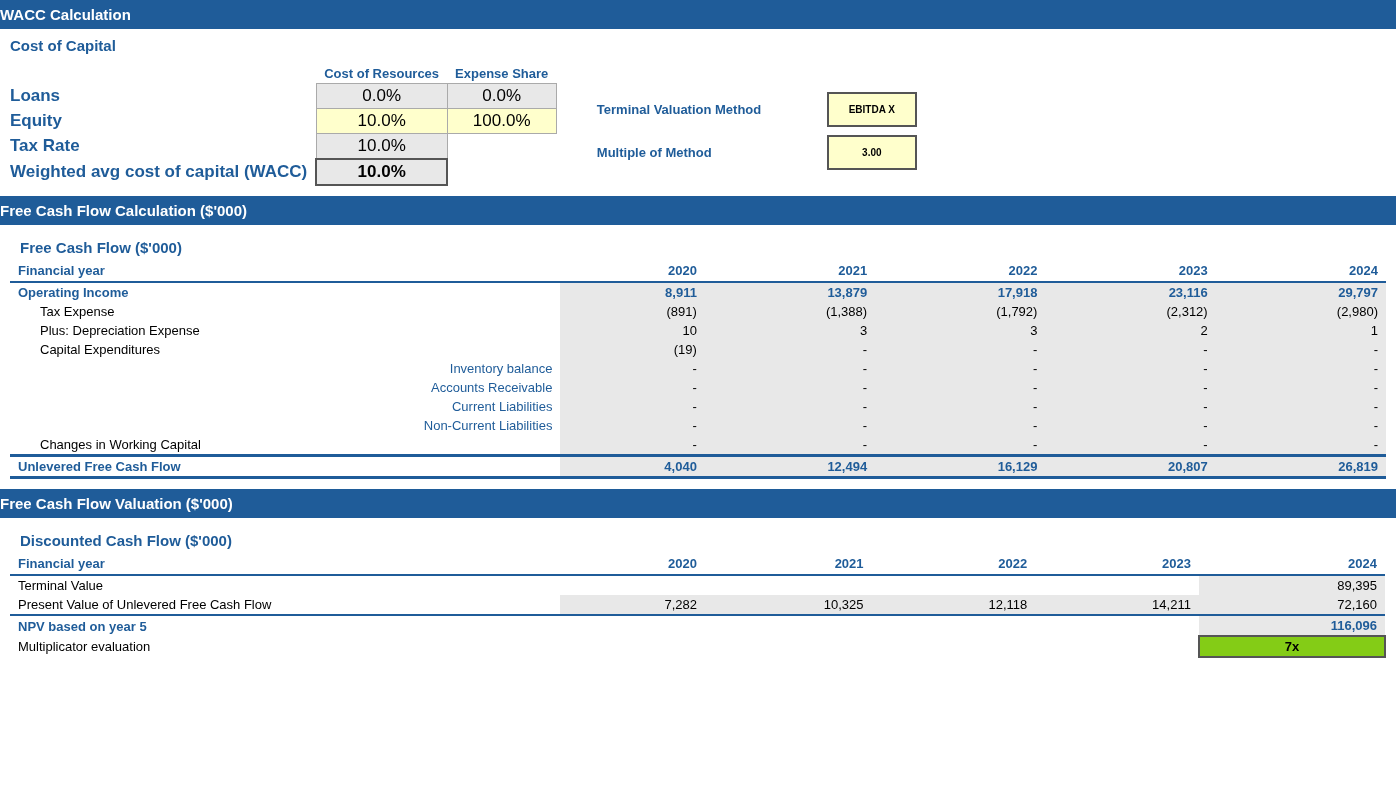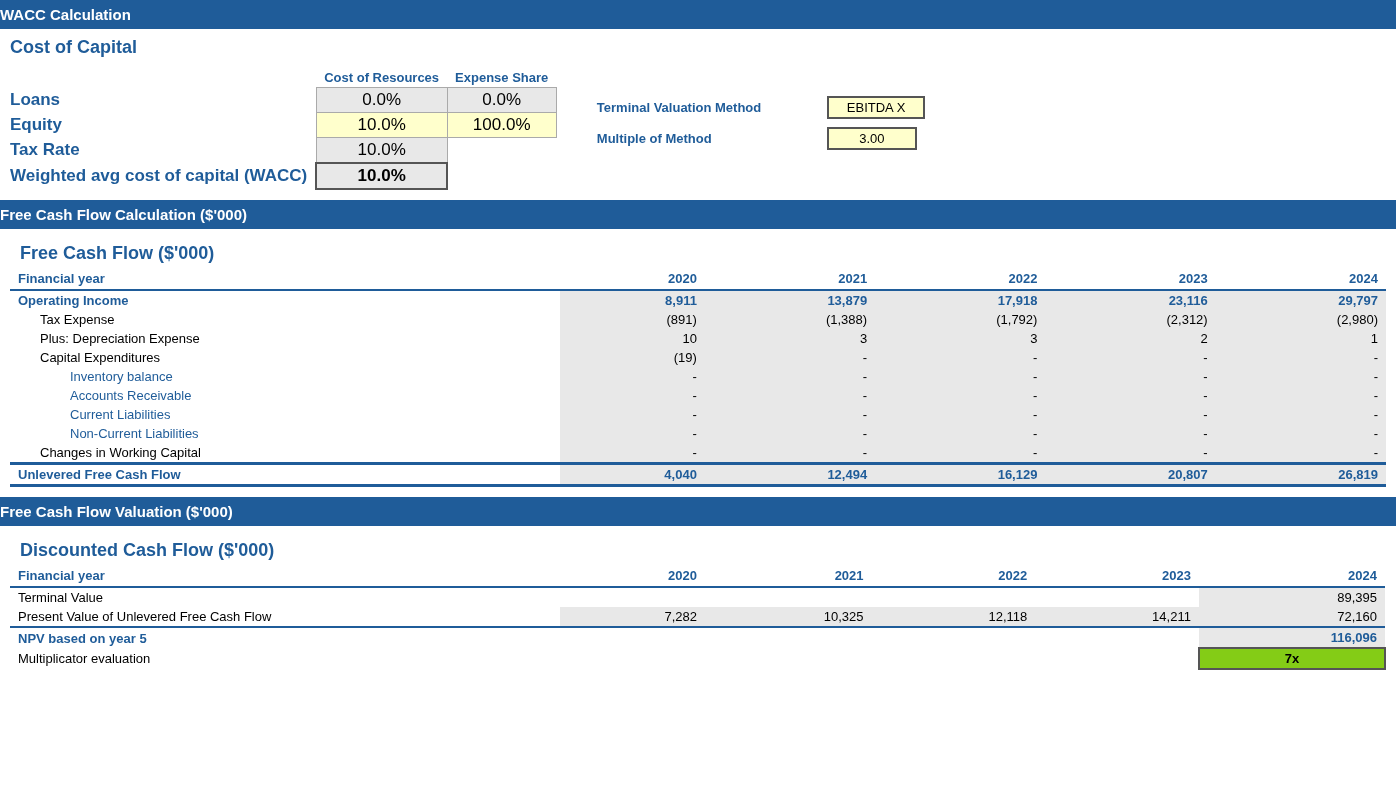--- a/index.html
+++ b/index.html
@@ -12,21 +12,21 @@
     .section-header {
       background: #1f5c99;
       color: #fff;
       text-align: left;
       font-weight: bold;
       font-size: 15px;
       padding: 6px 0;
     }
     .subsection-title {
       color: #1f5c99;
-      font-size: 18px;
+      font-size: 15px;
       font-weight: bold;
       padding: 8px 10px 4px 10px;
     }
     .wacc-section {
       padding: 6px 10px 10px 10px;
     }
     .wacc-grid {
       display: flex;
       align-items: flex-start;
       gap: 40px;
@@ -82,23 +82,23 @@
     }
     .terminal-label {
       color: #1f5c99;
       font-weight: bold;
       font-size: 13px;
       min-width: 220px;
     }
     .terminal-value {
       border: 2px solid #555;
       background: #ffffcc;
-      padding: 2px 18px;
-      font-weight: normal;
-      font-size: 13px;
+      padding: 10px 18px;
+      font-weight: bold;
+      font-size: 10px;
       min-width: 90px;
       text-align: center;
     }
 
     
     .fcf-section {
       padding: 6px 10px 10px 10px;
     }
     table.fcf-tbl {
       border-collapse: collapse;
@@ -125,21 +125,21 @@
       text-align: left;
       color: #1f5c99;
       font-weight: bold;
     }
     table.fcf-tbl td.row-label-indent1 {
       text-align: left;
       padding-left: 30px;
       color: #000;
     }
     table.fcf-tbl td.row-label-indent2 {
-      text-align: left;
+      text-align: right;
       padding-left: 60px;
       color: #1f5c99;
     }
     .cell-data {
       background: #e8e8e8;
     }
     .cell-data-bold {
       background: #e8e8e8;
       font-weight: bold;
       color: #1f5c99;

